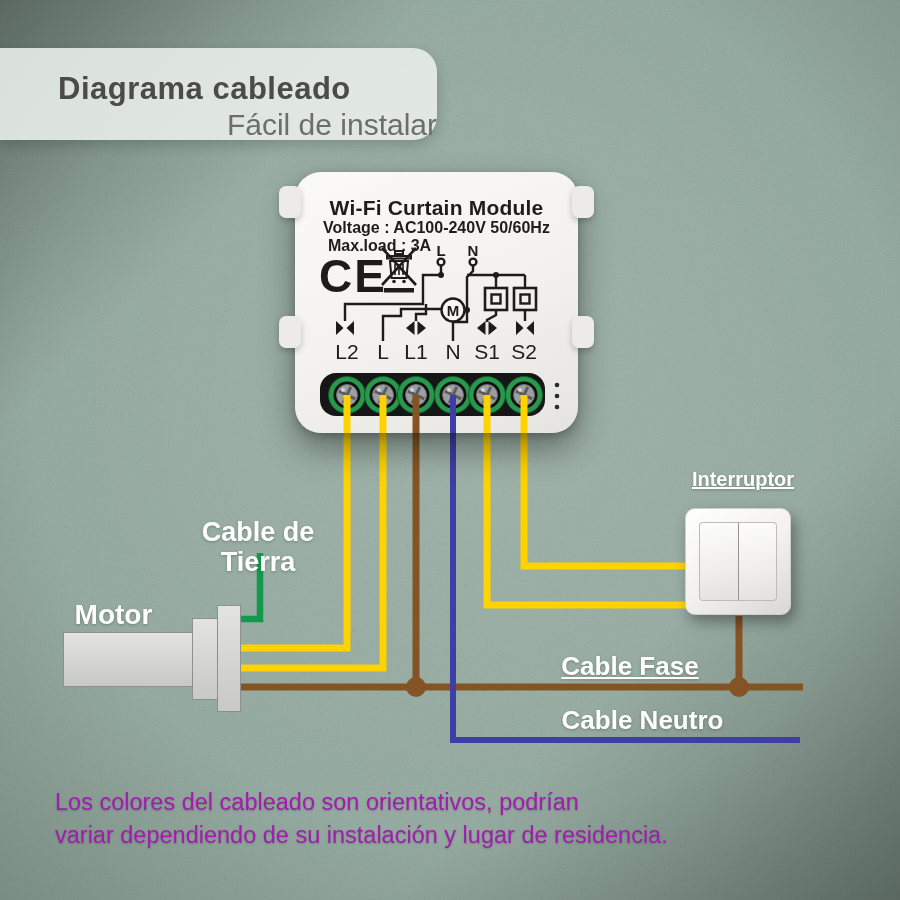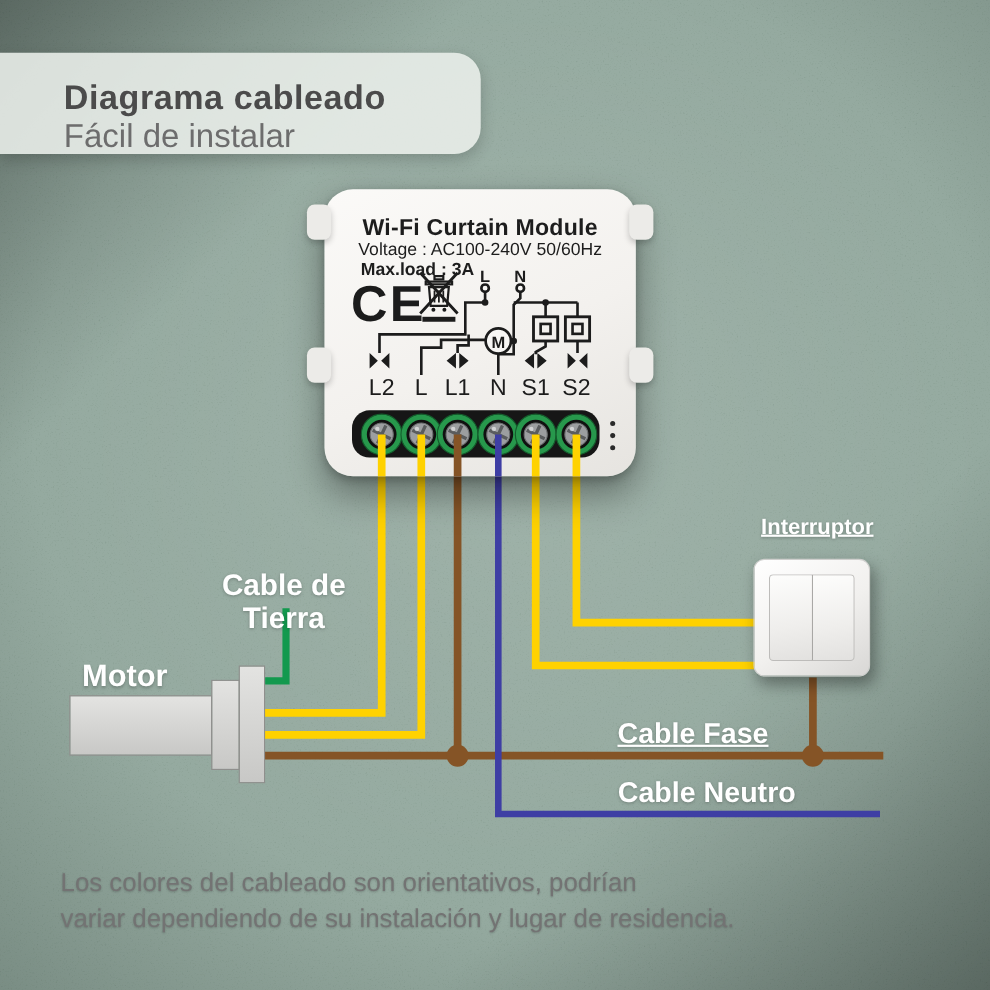--- a/index.html
+++ b/index.html
@@ -10,35 +10,35 @@
   .vignette{position:absolute;inset:0;z-index:2;pointer-events:none;
     background:
       linear-gradient(135deg, rgba(0,0,0,.30) 0%, rgba(0,0,0,0) 24%),
       linear-gradient(315deg, rgba(0,0,0,.28) 0%, rgba(0,0,0,0) 28%),
       radial-gradient(115% 115% at 52% 44%, rgba(255,255,255,.10) 0%, rgba(0,0,0,0) 42%, rgba(13,26,20,.28) 76%, rgba(6,16,11,.6) 100%);}
   
   .banner{position:absolute;left:0;top:48px;width:437px;height:92px;z-index:8;
     background:rgba(234,239,234,.88);border-radius:0 24px 24px 0;
     box-shadow:0 5px 14px rgba(0,0,0,.18);padding:23px 0 0 58px;box-sizing:border-box;}
   .banner-title{font-size:31px;font-weight:bold;color:#4b4b4b;letter-spacing:.5px;}
-  .banner-sub{font-size:30px;color:#6d6d6d;margin-top:1px;}
+  .banner-sub{font-size:30px;color:#6d6d6d;margin-top:1px;text-align:right;}
   
   .wires{position:absolute;inset:0;z-index:4;}
   
   .module{position:absolute;left:295px;top:172px;width:283px;height:261px;z-index:5;
     background:linear-gradient(155deg,#fbfaf8 0%,#f3f1ee 55%,#e6e4e0 100%);
     border-radius:26px;box-shadow:0 16px 34px rgba(0,0,0,.38),0 3px 8px rgba(0,0,0,.2);}
   .ear{position:absolute;width:22px;height:32px;border-radius:7px;
     background:#ecebe8;box-shadow:0 3px 6px rgba(0,0,0,.22);}
   .ear.lt{left:-16px;top:14px}.ear.lb{left:-16px;top:144px}
   .ear.rt{right:-16px;top:14px}.ear.rb{right:-16px;top:144px}
   .face{position:absolute;left:0;top:0;}
   .m-txt{position:absolute;width:100%;text-align:center;color:#1d1d1d;}
   .m-title{top:24px;font-size:21px;font-weight:bold;letter-spacing:.2px;}
-  .m-volt{top:47px;font-size:16px;font-weight:400;text-align:center;}
+  .m-volt{top:47px;font-size:16px;font-weight:700;text-align:center;}
   .m-load{top:65px;left:33px;width:auto;font-size:16px;font-weight:600;text-align:left;}
   
   .mblock{position:absolute;background:linear-gradient(180deg,#e3e3e1,#c8c8c6);
     border:1px solid #8f8f8d;box-sizing:border-box;z-index:5;}
   .m-body{left:63px;top:632px;width:130px;height:55px;}
   .m-mid{left:192px;top:618px;width:26px;height:82px;}
   .m-end{left:217px;top:605px;width:24px;height:107px;}
   
   .switch{position:absolute;left:685px;top:508px;width:106px;height:107px;z-index:6;
     background:linear-gradient(145deg,#ffffff 0%,#f1f0ee 55%,#d8d7d5 100%);
@@ -50,21 +50,21 @@
   .rocker.rl{border-radius:4px 0 0 4px;border-right:1px solid #969593;}
   .rocker.rr{border-radius:0 4px 4px 0;border-left:none;}
   
   .lbl{position:absolute;color:#fff;font-weight:bold;text-align:center;z-index:7;
     text-shadow:0 1px 3px rgba(0,0,0,.25);}
   .lbl-ground{left:158px;top:517px;width:200px;font-size:27px;line-height:30px;}
   .lbl-motor{left:31px;top:599px;width:165px;font-size:28px;}
   .lbl-switch{left:633px;top:468px;width:220px;font-size:20px;text-decoration:underline;}
   .lbl-fase{left:535px;top:651px;width:190px;font-size:26px;text-decoration:underline;}
   .lbl-neutro{left:545px;top:705px;width:195px;font-size:26px;}
-  .disclaimer{position:absolute;left:55px;top:786px;z-index:7;color:#737373;
+  .disclaimer{position:absolute;left:55px;top:786px;z-index:7;color:#a21caf;
     font-size:23.5px;line-height:33px;font-weight:400;text-shadow:0 1px 2px rgba(0,0,0,.2);}
 </style>
 </head>
 <body>
 
 <div class="wall"></div>
 <svg class="noise" width="900" height="900">
   <filter id="stucco">
     <feTurbulence type="fractalNoise" baseFrequency="0.7" numOctaves="3" seed="7" stitchTiles="stitch"></feTurbulence>
     <feColorMatrix type="matrix" values="0 0 0 0 0.55  0 0 0 0 0.6  0 0 0 0 0.57  0.7 0.7 0.7 0 0"></feColorMatrix>

